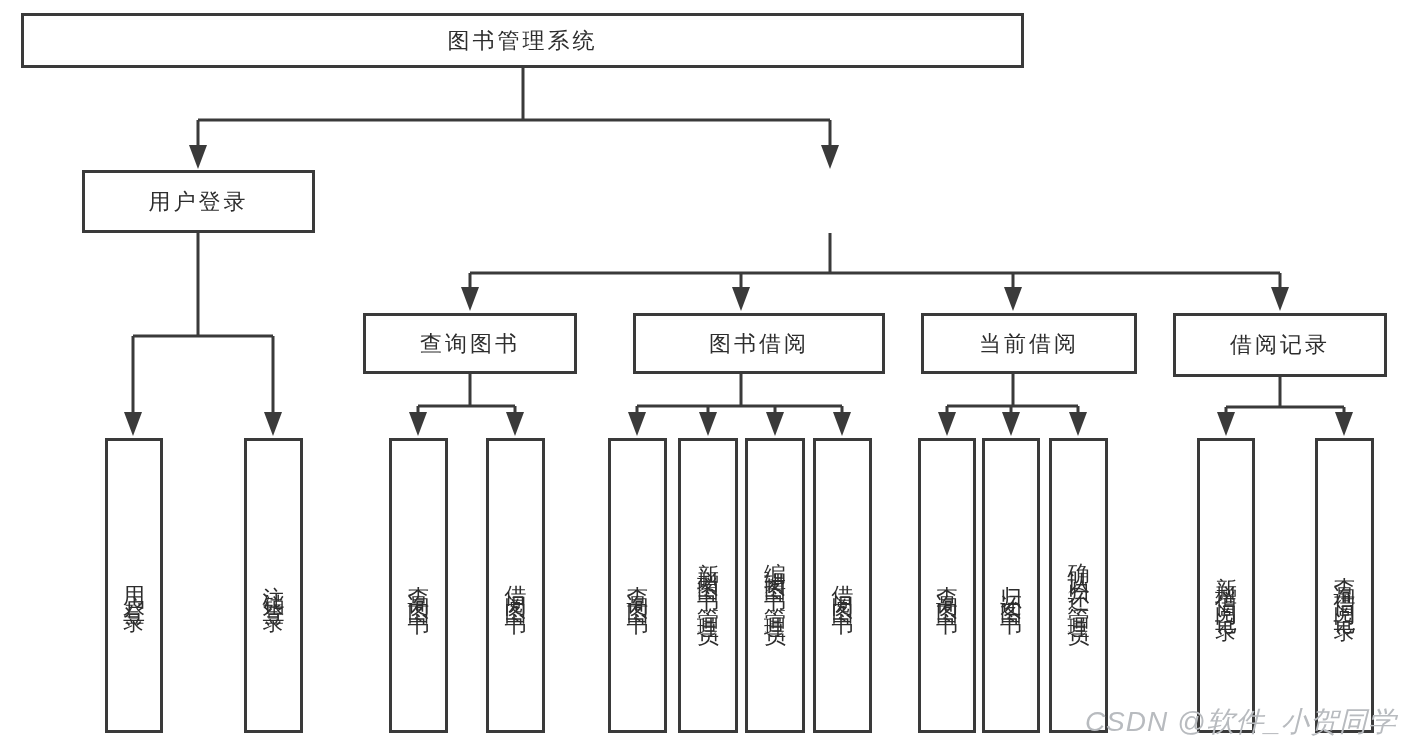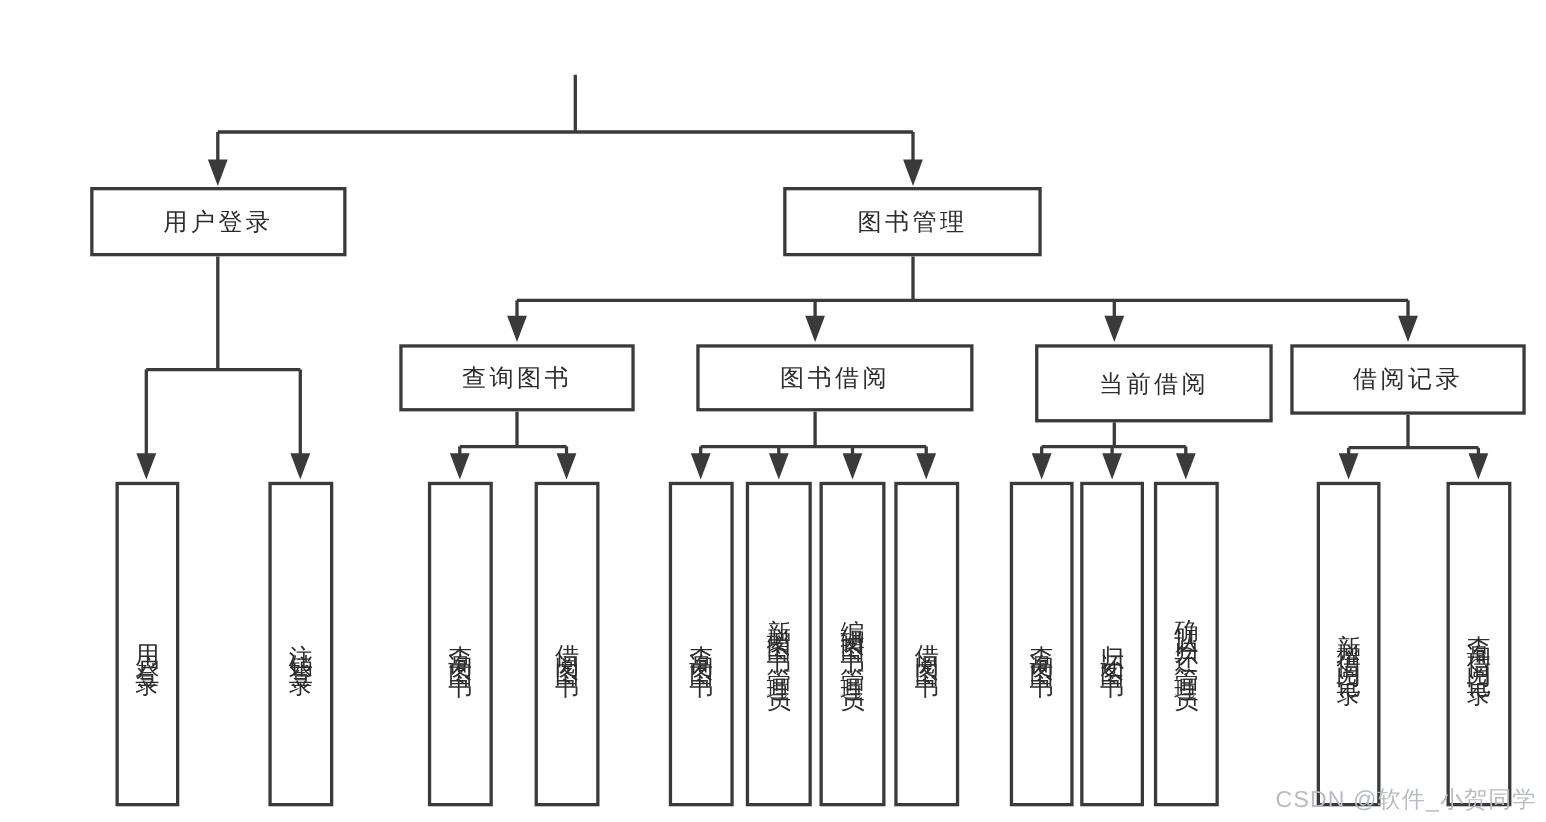--- a/index.html
+++ b/index.html
@@ -15,21 +15,21 @@
     background:#fff;display:flex;align-items:center;justify-content:center;
     color:var(--text,#2d2d2d);font-size:22px;
   }
   .hbox span{letter-spacing:3px;white-space:nowrap;}
   .leaf span{
     writing-mode:vertical-rl;text-orientation:mixed;
     letter-spacing:9px;line-height:1;white-space:nowrap;
   }
   .watermark{
     position:absolute;right:8px;bottom:6px;z-index:5;
-    color:var(--wm,#b8bbbf);font-size:21px;letter-spacing:1px;white-space:nowrap;
+    color:var(--wm,#b8bbbf);font-size:28px;letter-spacing:1px;white-space:nowrap;font-style:italic;
   }
 </style>
 </head>
 <body>
 
 <div class="stage">
 
   <svg class="connectors" viewBox="0 0 1405 747" xmlns="http://www.w3.org/2000/svg">
     <g>
       <path d="M523 68 V120 M198 120 H830 M198 120 V149 M830 120 V149"></path>
@@ -66,35 +66,35 @@
       <polygon points="1002,412 1020,412 1011,436"></polygon>
       <polygon points="1069,412 1087,412 1078,436"></polygon>
     </g>
     <g>
       <path d="M1280 377 V407 M1226 407 H1344 M1226 407 V414 M1344 407 V414"></path>
       <polygon points="1217,412 1235,412 1226,436"></polygon>
       <polygon points="1335,412 1353,412 1344,436"></polygon>
     </g>
   </svg>
 
+  <div class="box hbox" style="left:21px;top:13px;width:1003px;height:55px">
+    <span>图书管理系统</span>
+  </div>
 
   <div class="box hbox" style="left:82px;top:170px;width:233px;height:63px">
     <span>用户登录</span>
-  </div>
-  <div class="box hbox" style="left:712px;top:170px;width:235px;height:63px">
-    <span>图书管理</span>
   </div>
 
   <div class="box hbox" style="left:363px;top:313px;width:214px;height:61px">
     <span>查询图书</span>
   </div>
   <div class="box hbox" style="left:633px;top:313px;width:252px;height:61px">
     <span>图书借阅</span>
   </div>
-  <div class="box hbox" style="left:941px;top:313px;width:216px;height:71px">
+  <div class="box hbox" style="left:921px;top:313px;width:216px;height:61px">
     <span>当前借阅</span>
   </div>
   <div class="box hbox" style="left:1173px;top:313px;width:214px;height:64px">
     <span>借阅记录</span>
   </div>
 
   <div class="box leaf" style="left:105px;top:438px;width:58px;height:295px">
     <span>用户登录</span>
   </div>
   <div class="box leaf" style="left:244px;top:438px;width:59px;height:295px">

